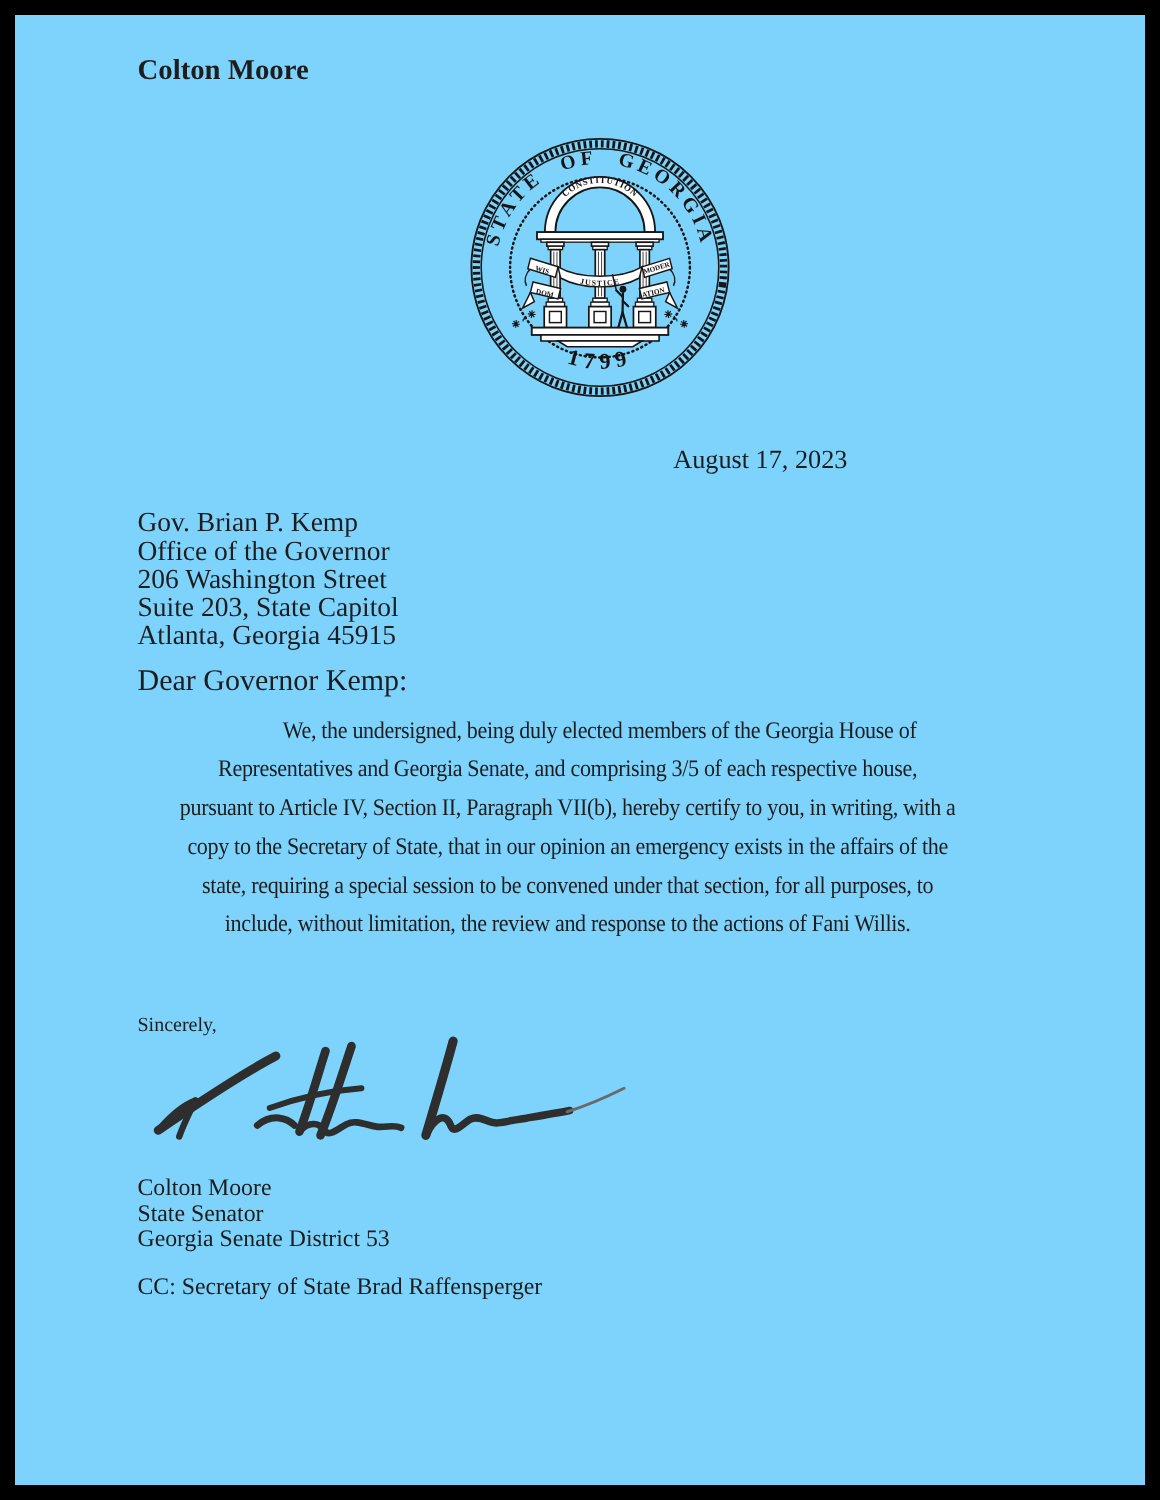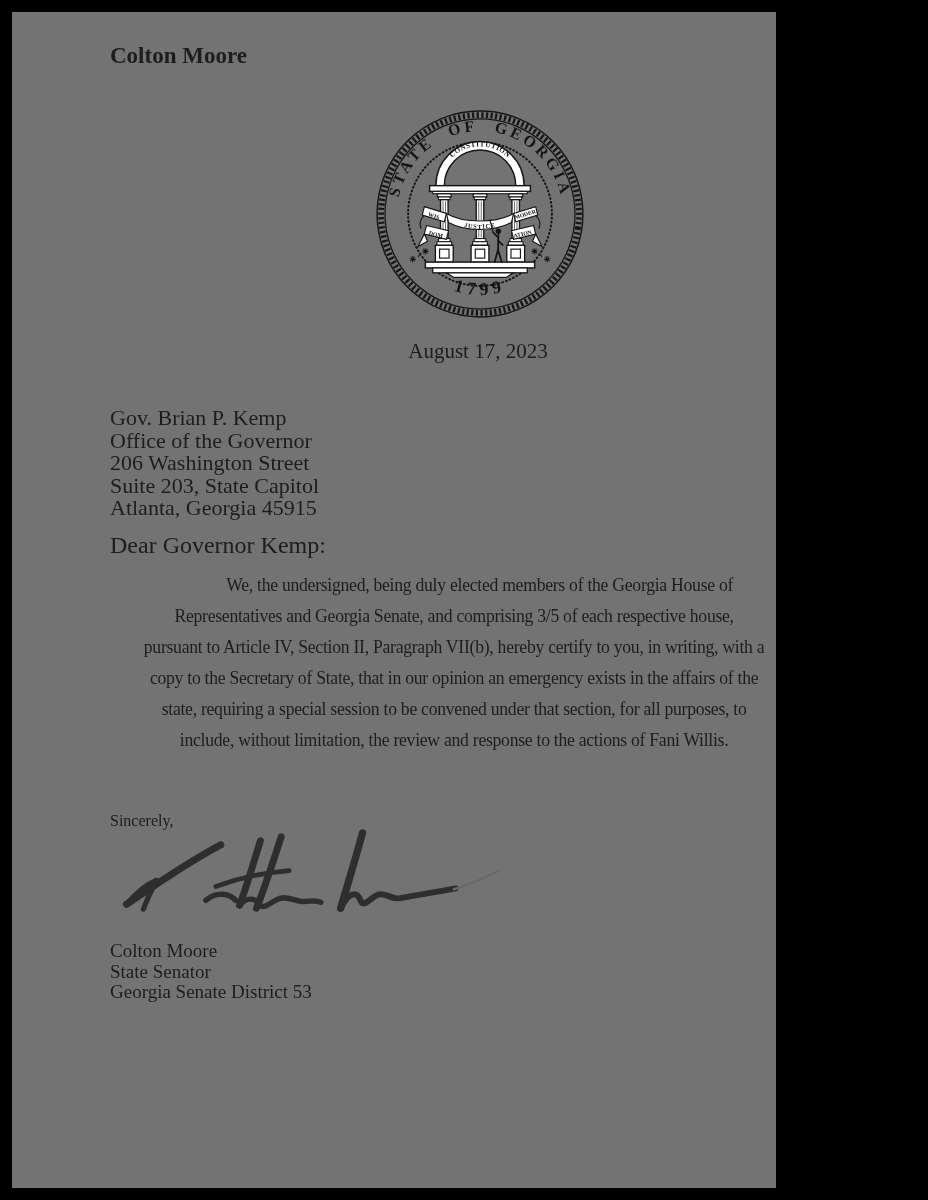--- a/index.html
+++ b/index.html
@@ -5,34 +5,34 @@
   html,body { margin:0; padding:0; }
   body {
     width:928px; height:1200px;
     background:#000000;
     position:relative;
     overflow:hidden;
     font-family:"Liberation Serif","DejaVu Serif",serif;
   }
   .page {
     position:absolute; left:12px; top:12px;
-    width:764px; height:1176px;
-    background:#737373;
+    width:904px; height:1176px;
+    background:#7dd3fc;
     color:#1d1d1d;
     text-decoration:underline;
   }
   .abs { position:absolute; }
   
   .letterhead { left:98px; top:30px; font-size:23px; line-height:28px; }
   .letterhead .name { font-weight:bold; }
   
   .seal-wrap { left:363px; top:97px; width:210px; height:210px; }
   .seal text { font-family:"Liberation Serif","DejaVu Serif",serif; fill:#141414; }
   
-  .date-line { left:266px; top:327px; width:400px; text-align:center; font-size:21px; line-height:24px; }
+  .date-line { left:266px; top:343px; width:400px; text-align:right; font-size:21px; line-height:24px; }
   
   .recipient { left:98px; top:395px; font-size:22px; line-height:22.6px; }
   
   .salutation { left:98px; top:521px; font-size:24px; line-height:24px; }
   
   .body-par { left:98px; top:557px; font-size:19px; line-height:31px; letter-spacing:-0.3px; width:740px;text-align:center; }
   .body-par .bline { white-space:nowrap; transform:scaleX(0.93); transform-origin:0 50%; }
   .body-par .bline.indent { padding-left:55px; }
   
   .closing { left:98px; top:797px; font-size:16px; line-height:24px; }
@@ -213,14 +213,15 @@
       </g>
     </svg>
   </div>
 
   <div class="abs signer">
     <div>Colton Moore</div>
     <div>State Senator</div>
     <div>Georgia Senate District 53</div>
   </div>
 
+  <div class="abs cc-line">CC: Secretary of State Brad Raffensperger</div>
 
 </div>
 
 </body></html>

